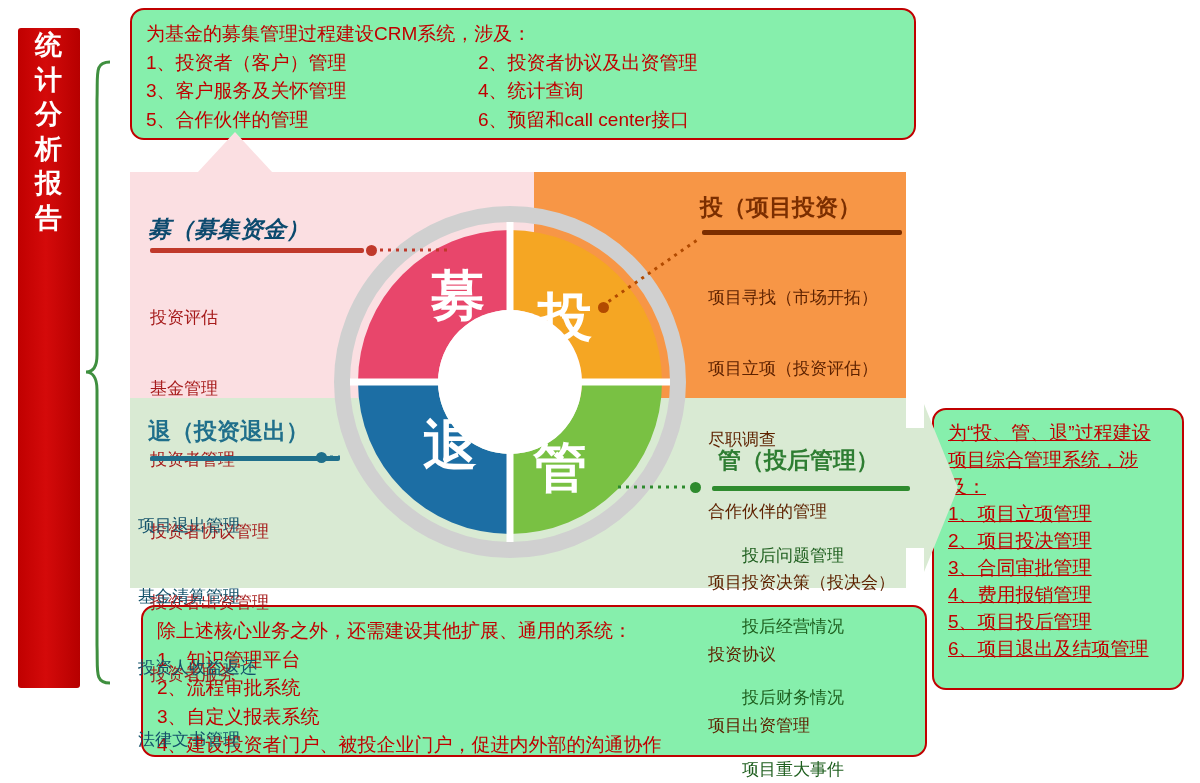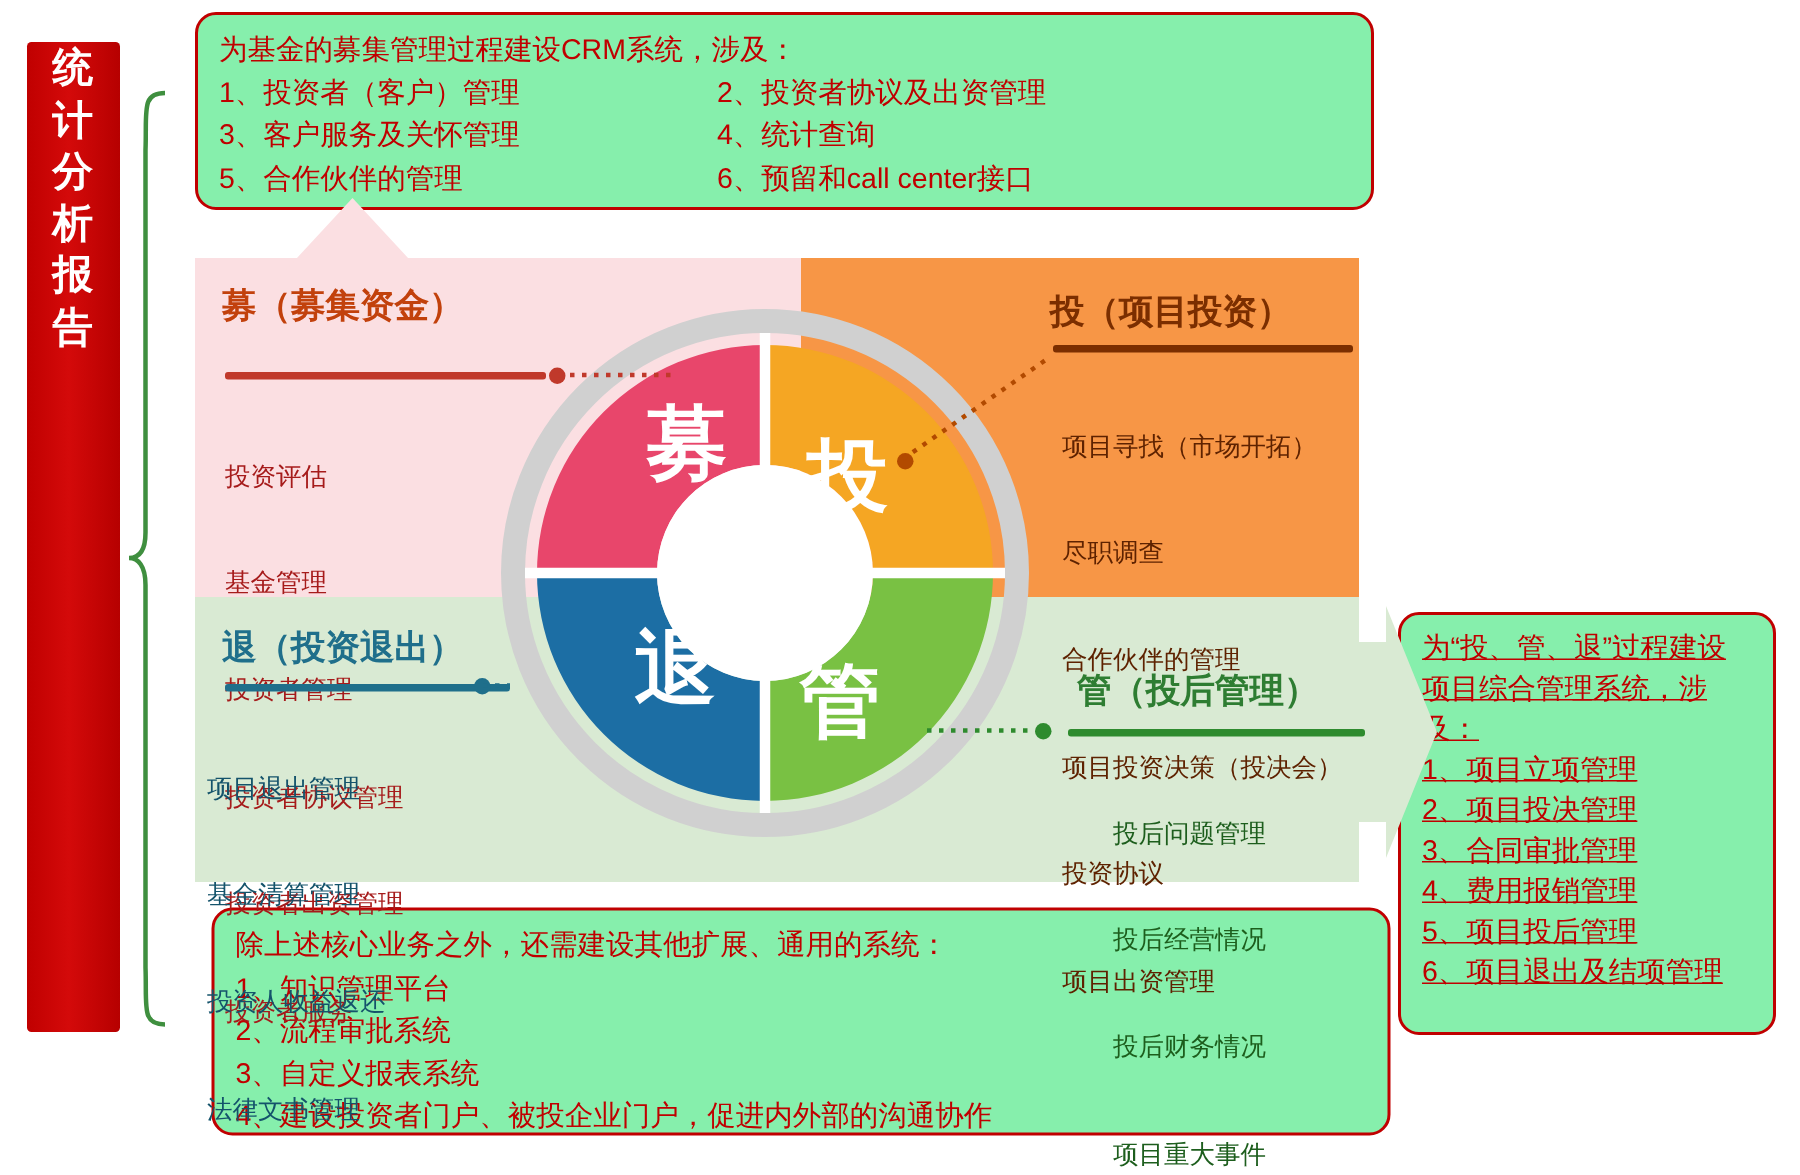--- a/index.html
+++ b/index.html
@@ -124,21 +124,21 @@
     border-radius: 2px;
   }
   .qlist {
     position: absolute;
     font-size: 17px;
     line-height: 1.40;
     white-space: pre;
   }
 
   
-  #mu-title { left: 148px; top: 188px; color: #c2410c; }
+  #mu-title { left: 148px; top: 214px; color: #0c4a6e; font-style: italic; }
   #mu-rule  { left: 150px; top: 248px; width: 214px; background: #c0392b; }
   #mu-list  { left: 150px; top: 258px; color: #a61b1b; }
   
   #tou-title { left: 700px; top: 192px; color: #7b2e00; }
   #tou-rule  { left: 702px; top: 230px; width: 200px; background: #7b2e00; }
   #tou-list  { left: 708px; top: 238px; color: #5e2200; }
   
   #tui-title { left: 148px; top: 416px; color: #1f6f8b; }
   #tui-rule  { left: 150px; top: 456px; width: 190px; background: #1f6f8b; }
   #tui-list  { left: 138px; top: 466px; color: #14536b; }
@@ -260,20 +260,21 @@
     <div>投资者协议管理</div>
     <div>投资者出资管理</div>
     <div>投资者服务</div>
   </div>
   <div class="dot" id="dot-mu"></div>
 
   <div class="qtitle" id="tou-title">投（项目投资）</div>
   <div class="qunderline" id="tou-rule"></div>
   <div class="qlist" id="tou-list">
     <div>项目寻找（市场开拓）</div>
+    <div>项目立项（投资评估）</div>
     <div>尽职调查</div>
     <div>合作伙伴的管理</div>
     <div>项目投资决策（投决会）</div>
     <div>投资协议</div>
     <div>项目出资管理</div>
   </div>
   <div class="dot" id="dot-tou"></div>
 
   <div class="qtitle" id="tui-title">退（投资退出）</div>
   <div class="qunderline" id="tui-rule"></div>

